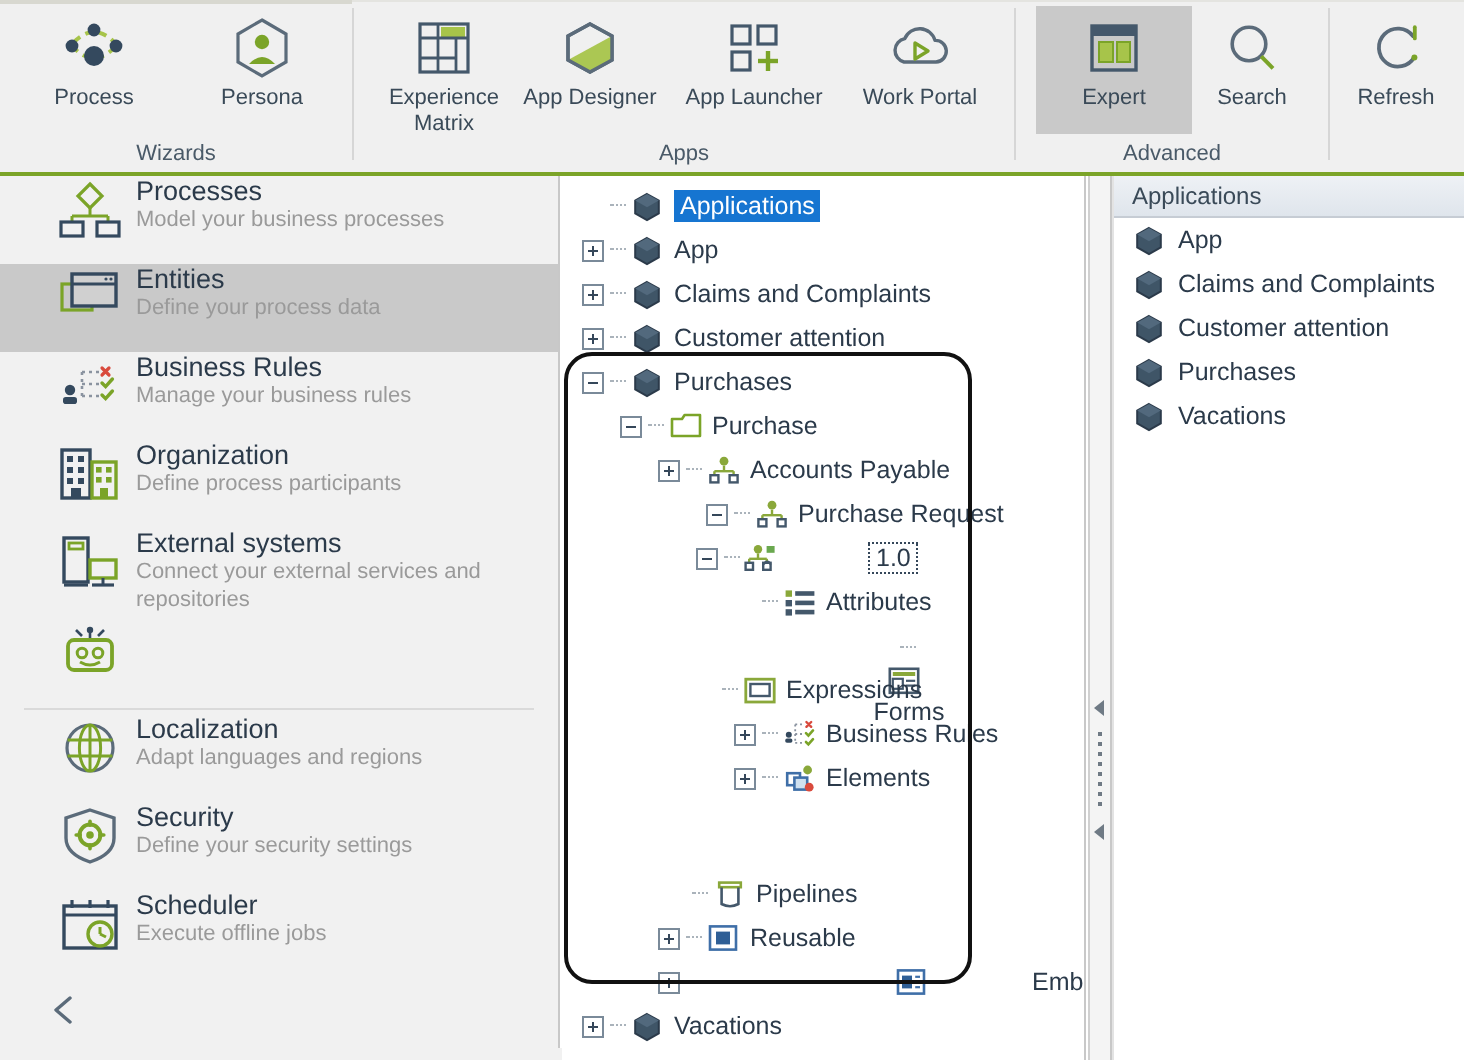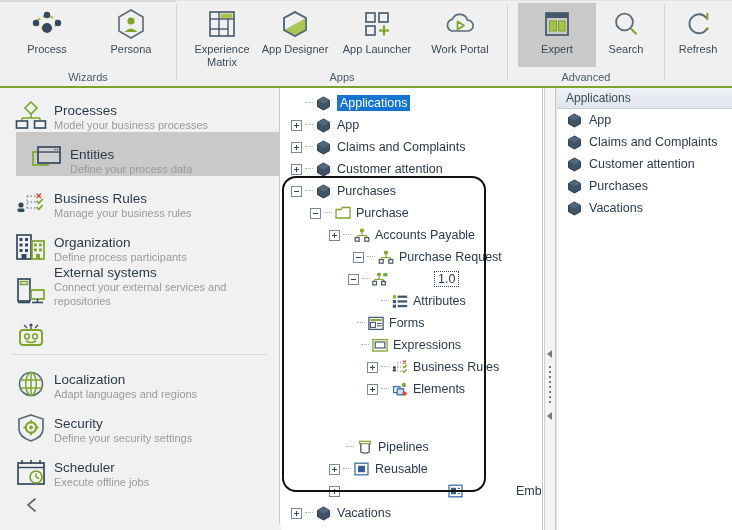--- a/index.html
+++ b/index.html
@@ -38,24 +38,24 @@
   .rbtn .ricon{height:34px;display:flex;align-items:center;justify-content:center;}
   .rbtn .rlabel{font-size:11px;color:#3a4a58;line-height:13px;margin-top:2px;}
 
   
   .sidebar{
     position:absolute;left:0;top:88px;width:280px;height:442px;
     background:#f1f1f1;box-sizing:border-box;
     border-right:1px solid #c8c8c8;
   }
   .side-item{
-    position:relative;height:44px;display:flex;align-items:flex-end;
-    padding-left:10px;box-sizing:border-box;cursor:default;
-  }
-  .side-item.active{background:#c9c9c9;margin-left:16px;}
+    position:relative;height:44px;display:flex;align-items:flex-start;
+    padding-left:24px;box-sizing:border-box;cursor:default;
+  }
+  .side-item.active{background:#c9c9c9;}
   .side-ico{width:42px;height:34px;flex:0 0 42px;display:flex;align-items:center;justify-content:center;}
   .side-txt{margin-left:2px;}
   .side-title{font-size:13.5px;color:#2b3a4a;line-height:15px;}
   .side-sub{font-size:11px;color:#9a9a9a;line-height:14px;}
   .side-div{height:1px;background:#dadada;margin:2px 12px 2px 12px;}
   .side-collapse{
     position:absolute;left:18px;bottom:10px;width:28px;height:28px;
     display:flex;align-items:center;justify-content:center;cursor:default;
   }
 
@@ -558,21 +558,21 @@
               <rect x="0.8" y="1.2" width="3.2" height="3.2" fill="#8aa83a"></rect>
               <rect x="0.8" y="6" width="3.2" height="3.2" fill="#44586b"></rect>
               <rect x="0.8" y="10.6" width="3.2" height="3.2" fill="#44586b"></rect>
               <rect x="5.6" y="1.6" width="9.6" height="2.3" fill="#44586b"></rect>
               <rect x="5.6" y="6.3" width="9.6" height="2.3" fill="#44586b"></rect>
               <rect x="5.6" y="10.9" width="9.6" height="2.3" fill="#44586b"></rect>
             </svg>
           </span>
           <span class="tlabel">Attributes</span>
         </div>
-        <div class="tnode" style="padding-left: 58px;">
+        <div class="tnode" style="padding-left: 82px; flex-direction: column;">
           <span class="texp dots"></span>
           <span class="tdots"></span>
           <span class="tico">
             <svg width="16" height="15" viewBox="0 0 16 15">
               <rect x="0.9" y="1.4" width="14.2" height="12" fill="none" stroke="#44586b" stroke-width="1.3"></rect>
               <rect x="2.4" y="3" width="11.2" height="2" fill="#8aa83a"></rect>
               <rect x="2.4" y="6.4" width="5" height="5" fill="none" stroke="#44586b" stroke-width="1.1"></rect>
               <line x1="9" y1="7.4" x2="13.6" y2="7.4" stroke="#44586b" stroke-width="1.1"></line>
               <line x1="9" y1="9.8" x2="13.6" y2="9.8" stroke="#44586b" stroke-width="1.1"></line>
             </svg>

